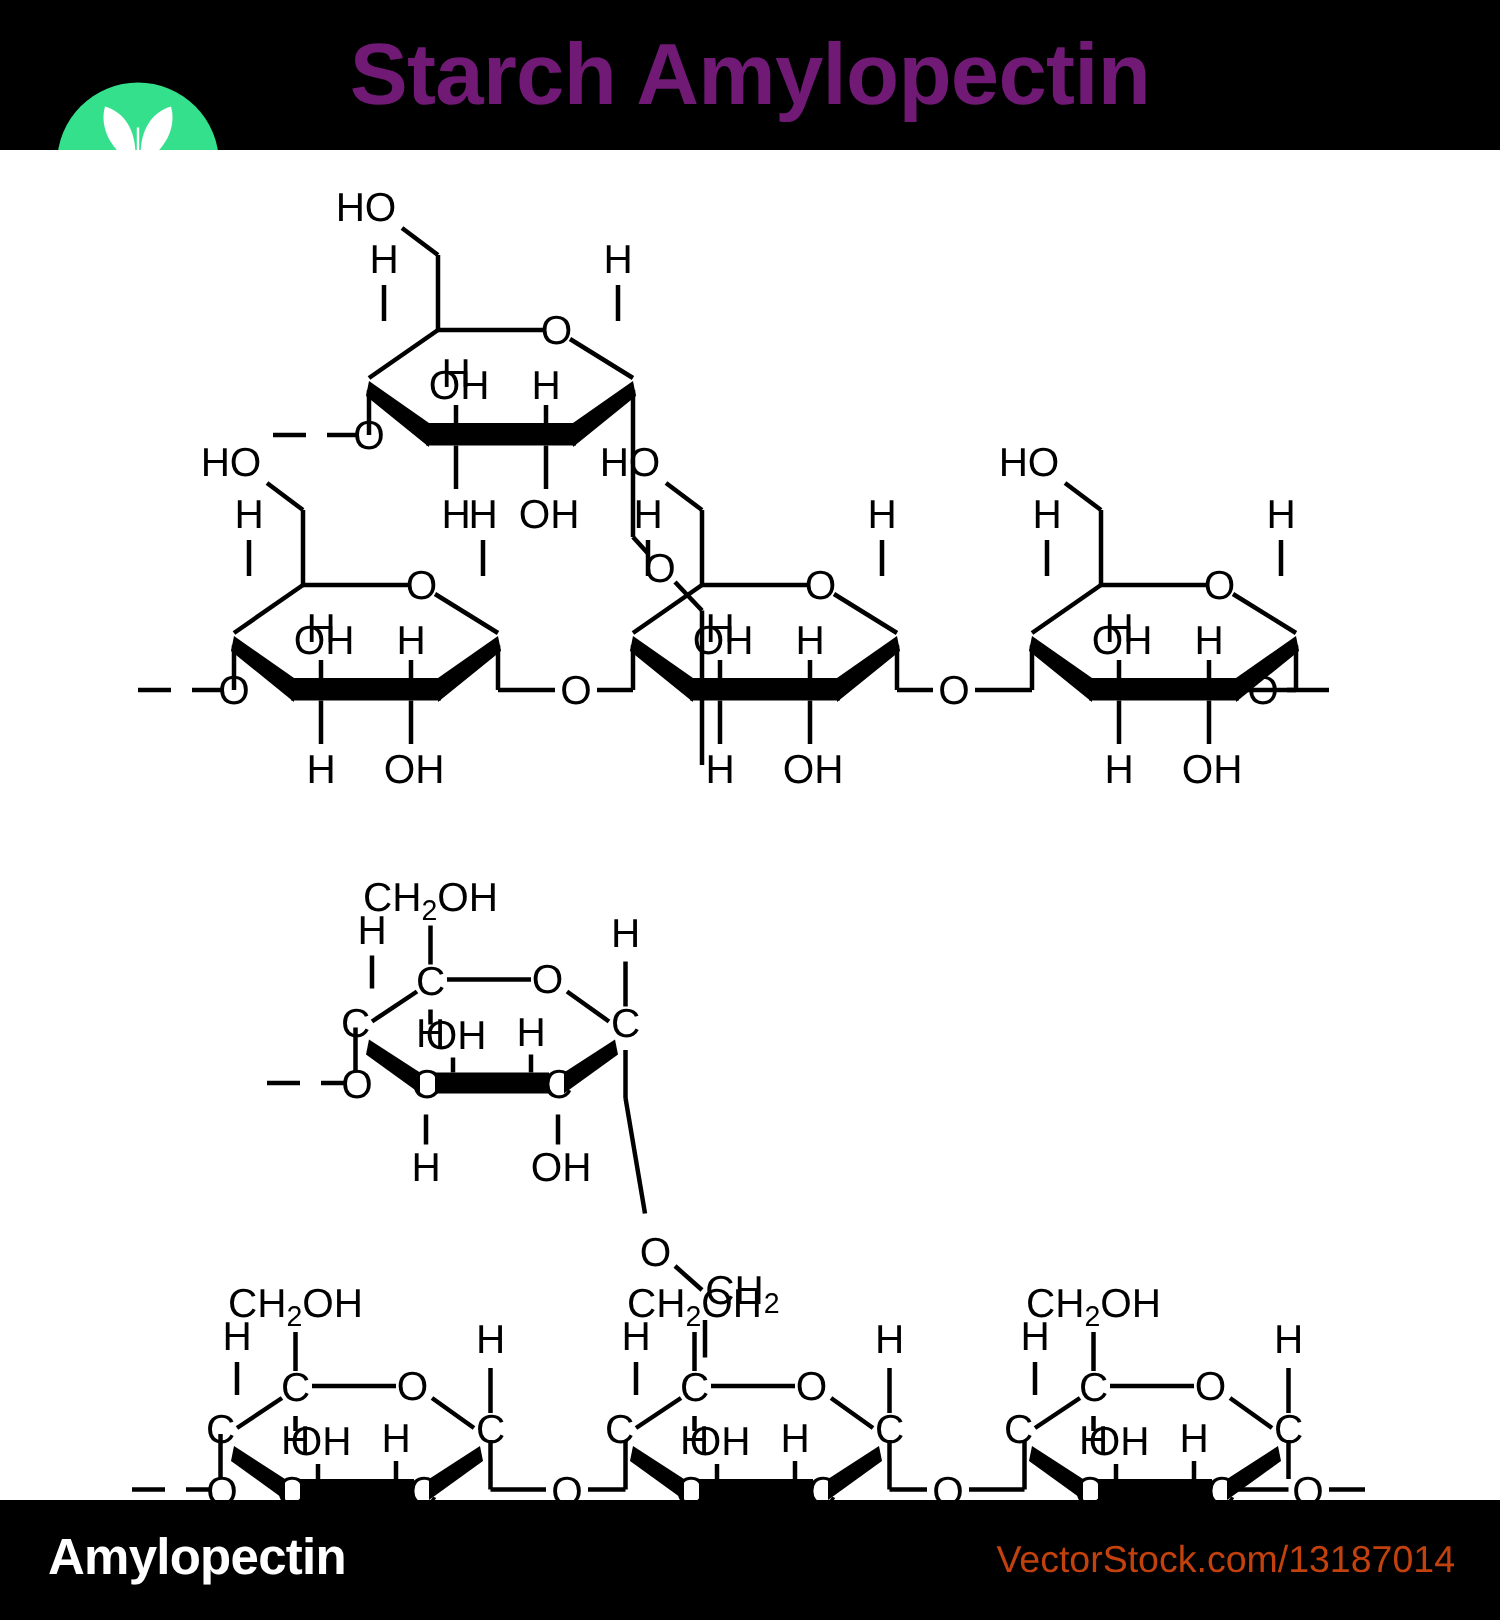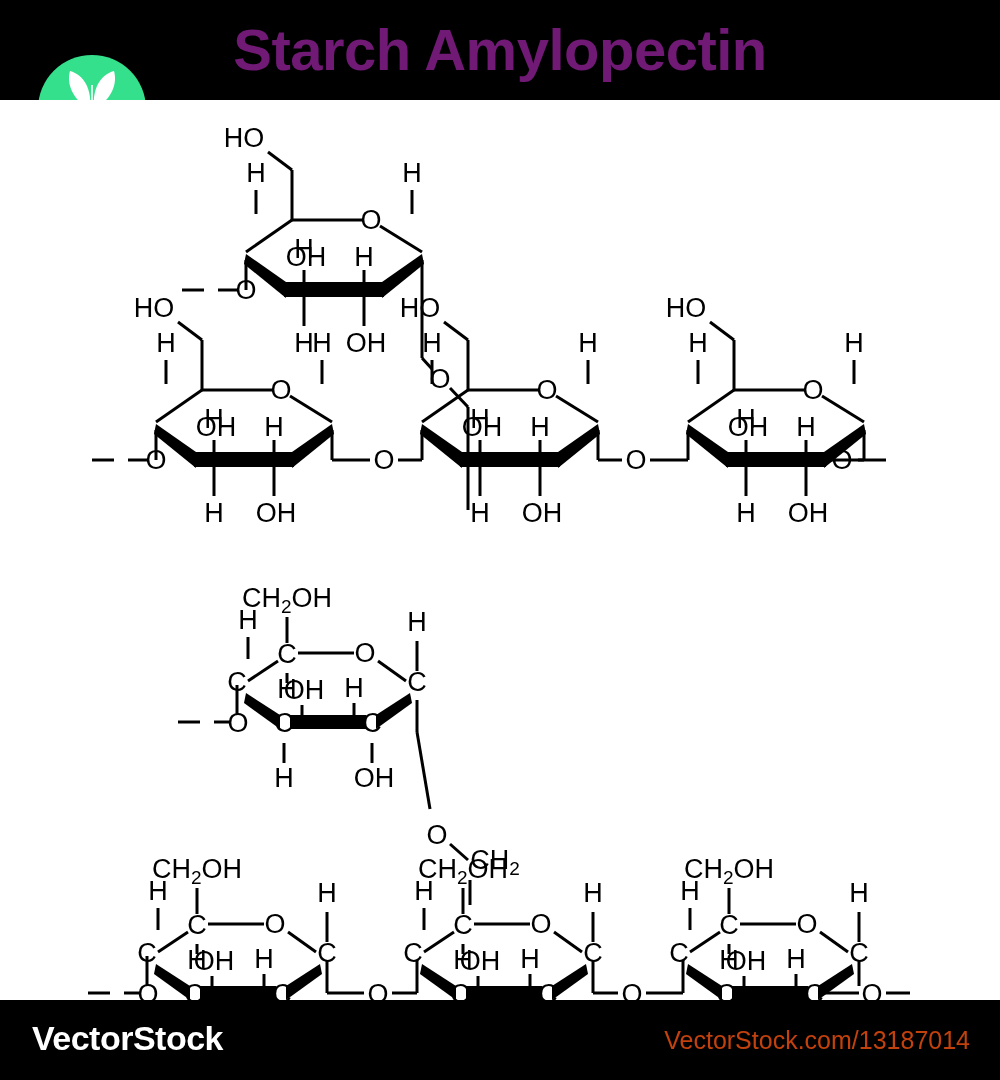--- a/index.html
+++ b/index.html
@@ -261,16 +261,16 @@
         <path d="M859,893 L820,893" fill="none" stroke="#000" stroke-width="3"></path>
         <text x="872" y="903" font-size="27" text-anchor="middle">O</text>
         <path d="M886,893 L910,893" fill="none" stroke="#000" stroke-width="3"></path>
       </g>
     </g>
 
   </svg>
   </div>
 
   <div class="botbar"></div>
-  <div class="vs-brand">VectorStock</div>
+  <div class="vs-brand">Amylopectin</div>
   <div class="vs-url">VectorStock.com/13187014</div>
 
 </div>
 
 </body></html>

